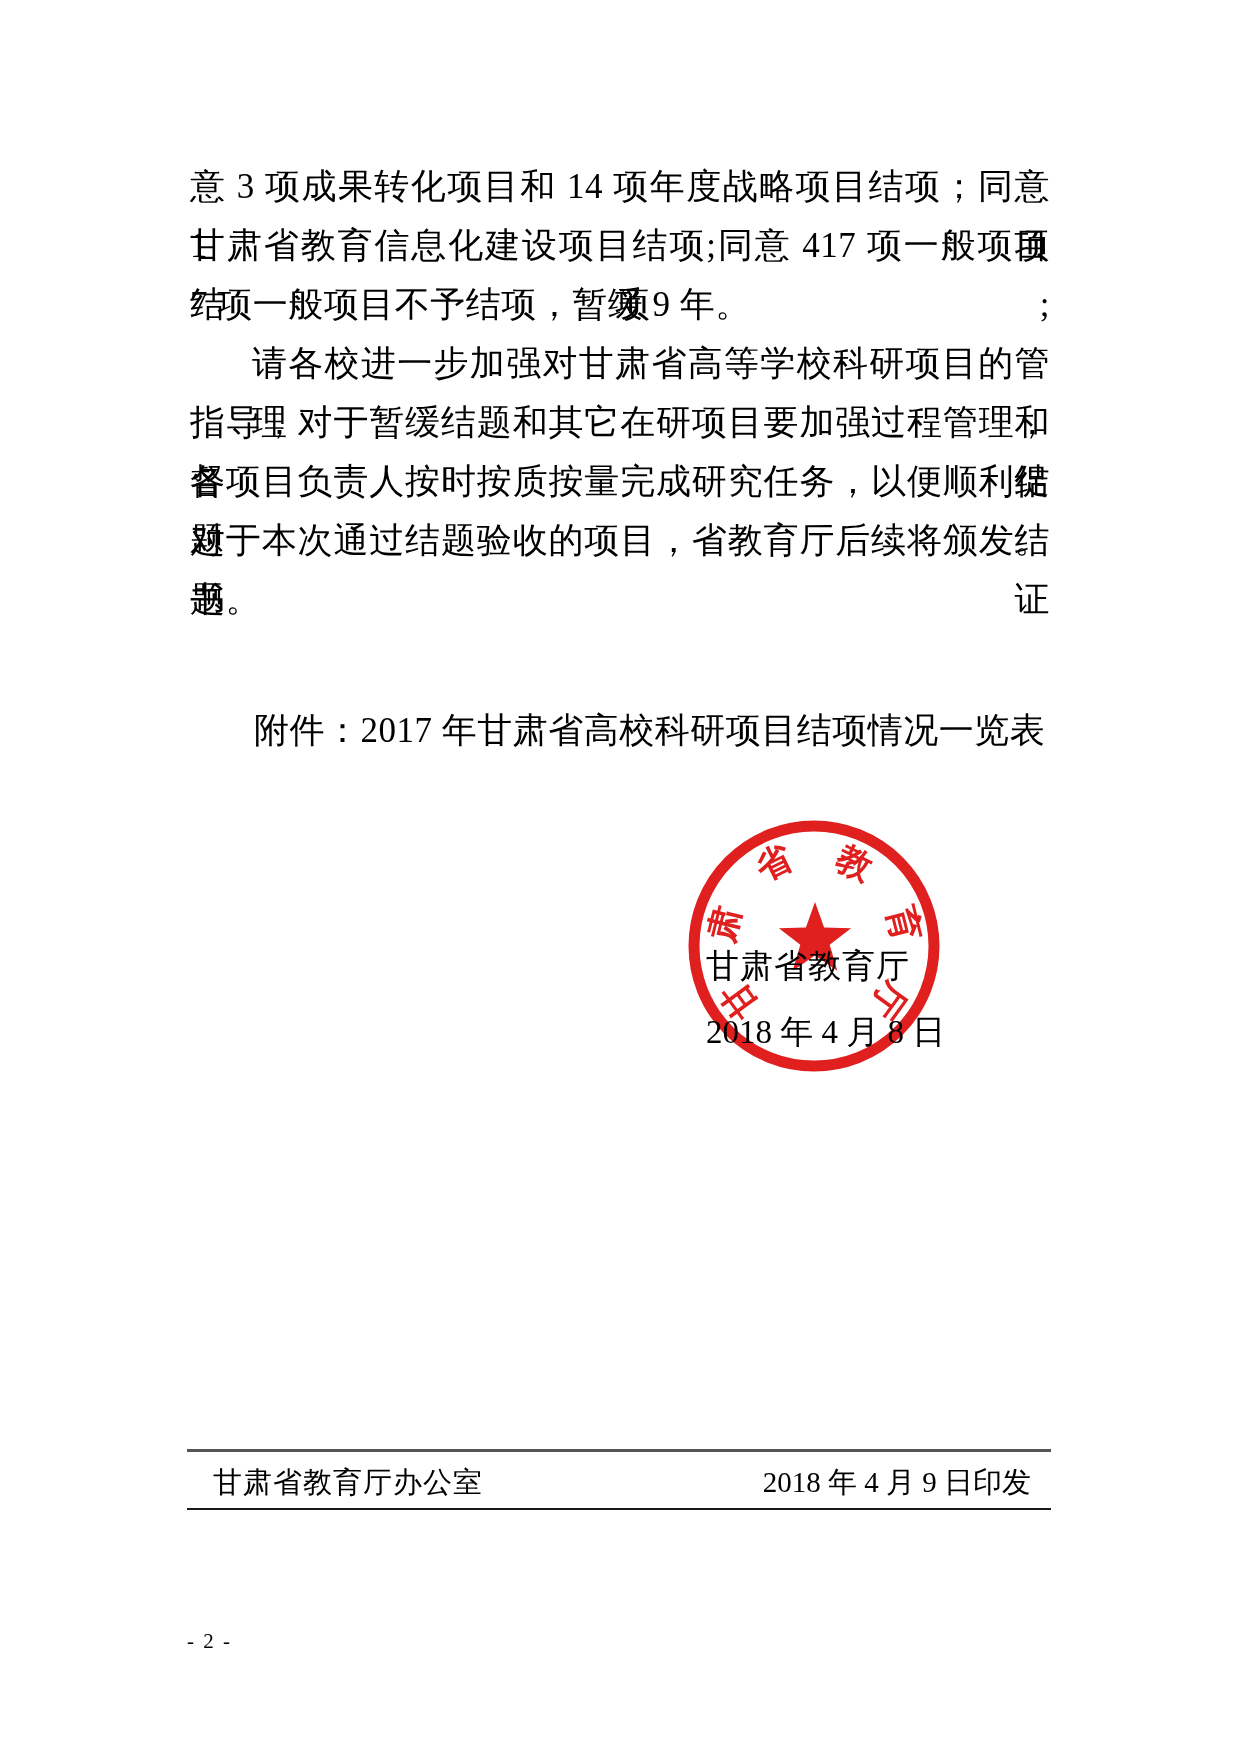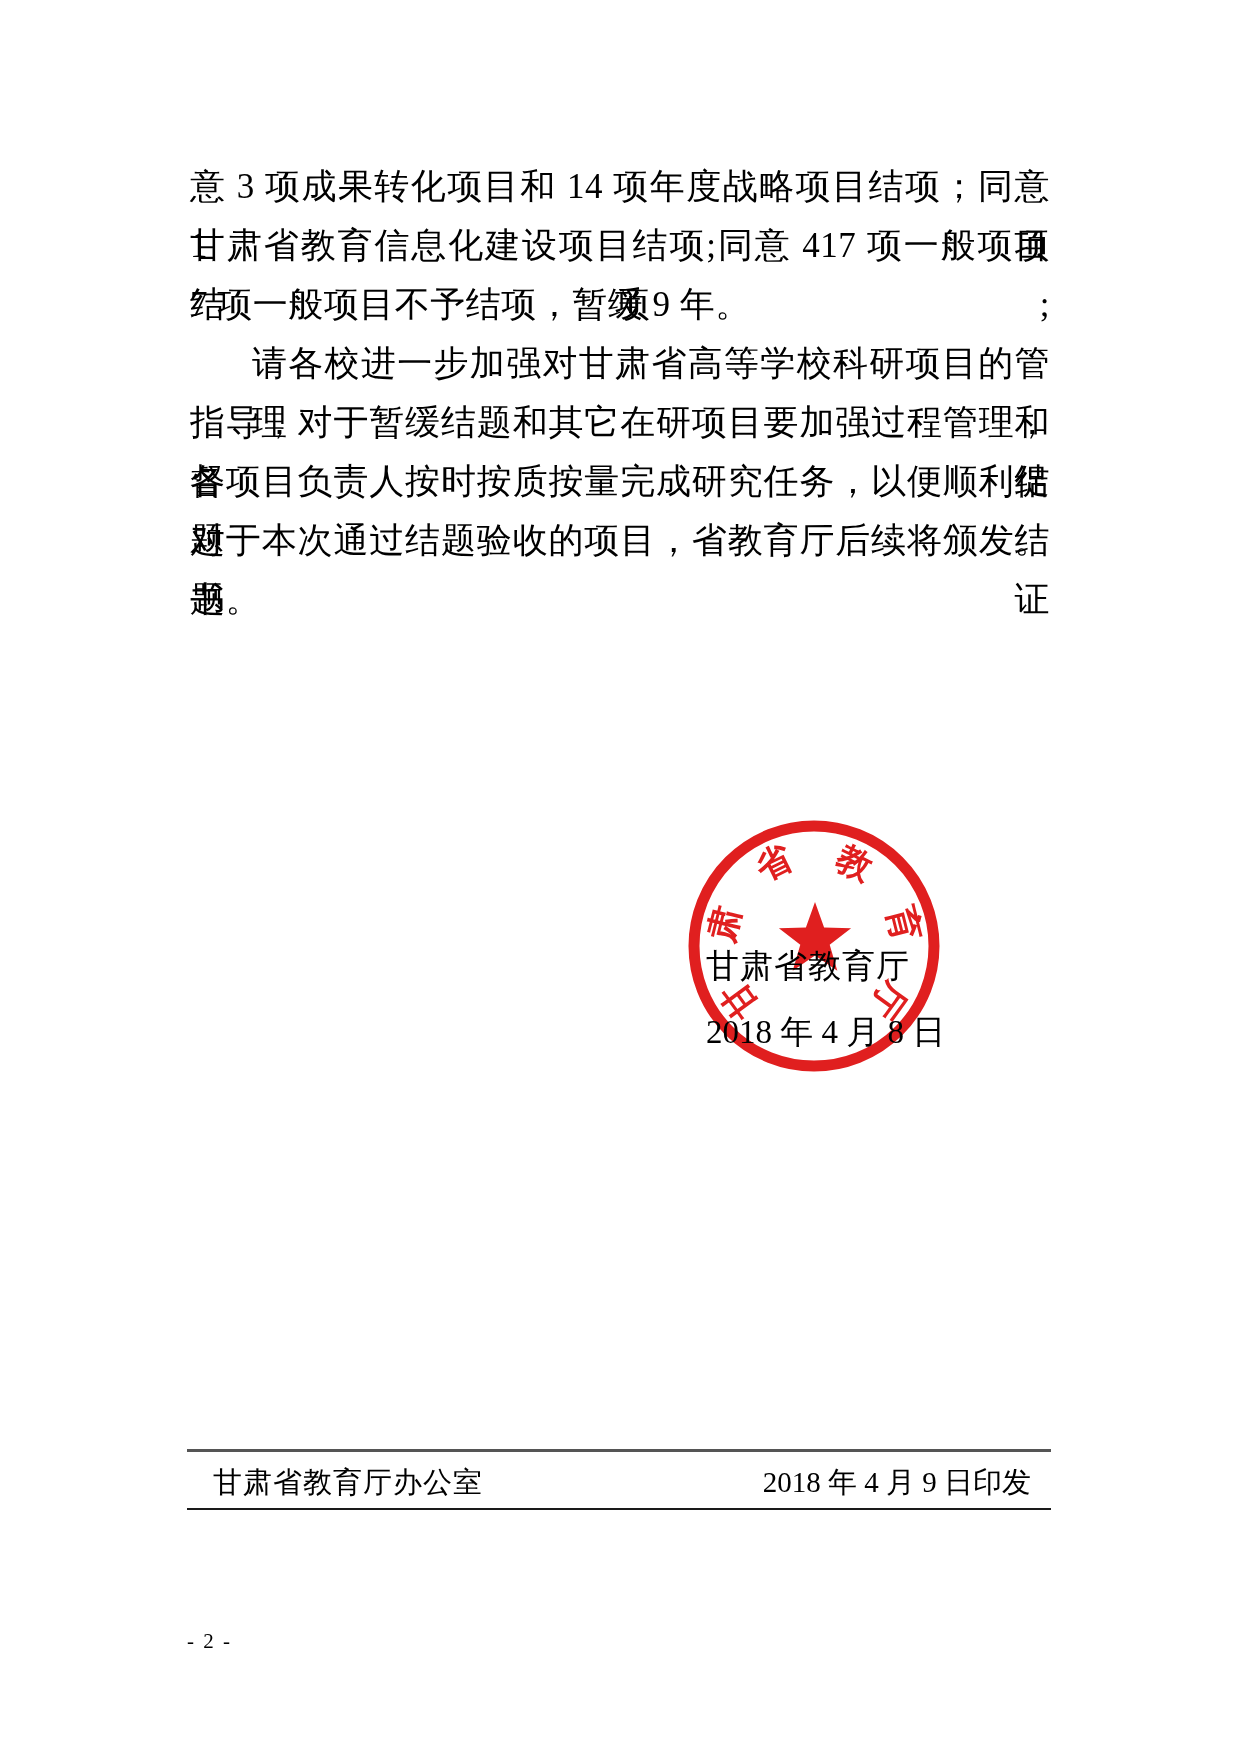--- a/index.html
+++ b/index.html
@@ -120,20 +120,21 @@
     <div class="line justify">意 3 项成果转化项目和 14 项年度战略项目结项；同意 1 项</div>
     <div class="line justify">甘肃省教育信息化建设项目结项;同意 417 项一般项目结项;</div>
     <div class="line">7 项一般项目不予结项，暂缓 9 年。</div>
     <div class="line justify indent2">请各校进一步加强对甘肃省高等学校科研项目的管理和</div>
     <div class="line justify">指导，对于暂缓结题和其它在研项目要加强过程管理，督促</div>
     <div class="line justify">各项目负责人按时按质按量完成研究任务，以便顺利结题。</div>
     <div class="line justify">对于本次通过结题验收的项目，省教育厅后续将颁发结题证</div>
     <div class="line">书。</div>
   </div>
 
+  <div class="attachment-line">附件：2017 年甘肃省高校科研项目结项情况一览表</div>
 
   <div class="sig-name">甘肃省教育厅</div>
   <div class="sig-date">2018 年 4 月 8 日</div>
 
   <svg class="seal" viewBox="0 0 260 260" xmlns="http://www.w3.org/2000/svg">
     <circle cx="132" cy="129" r="120" fill="none" stroke-width="11" stroke="#e01f1f"></circle>
     <polygon points="133,85 142.1,110.5 169.1,111.3 147.7,127.8 155.3,153.7 133,138.5 110.7,153.7 118.3,127.8 96.9,111.3 123.9,110.5" fill="#e01f1f"></polygon>
     <text x="57.6" y="183.1" text-anchor="middle" dominant-baseline="central" transform="rotate(-126 57.6 183.1)" fill="#e01f1f">甘</text>
     <text x="42.7" y="106.7" text-anchor="middle" dominant-baseline="central" transform="rotate(-76 42.7 106.7)" fill="#e01f1f">肃</text>
     <text x="91.7" y="46.3" text-anchor="middle" dominant-baseline="central" transform="rotate(-26 91.7 46.3)" fill="#e01f1f">省</text>

